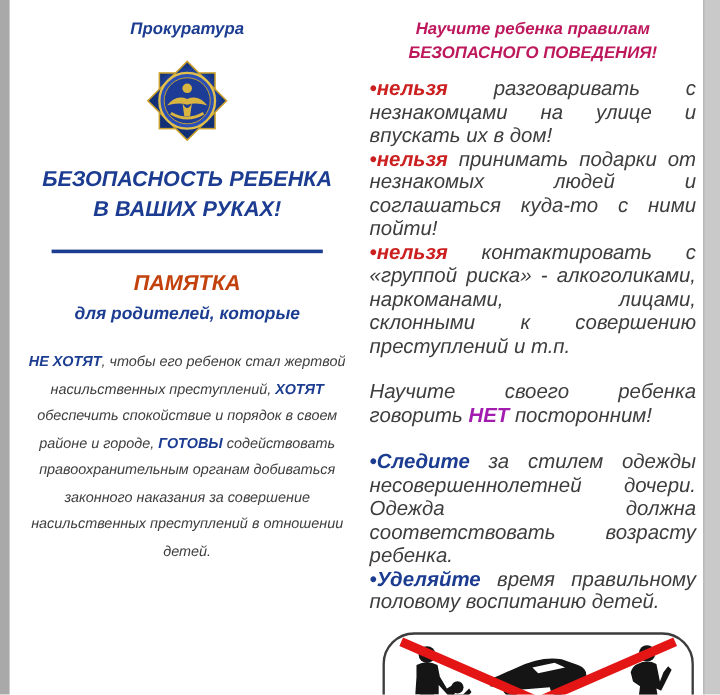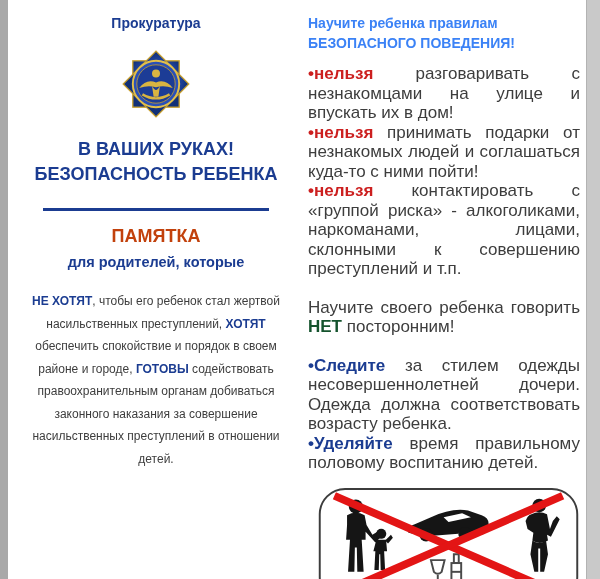--- a/index.html
+++ b/index.html
@@ -1,40 +1,40 @@
 <!DOCTYPE html>
 <html><head>
 <meta charset="utf-8">
 <style>
   html,body{margin:0;padding:0;background:#ffffff;}
   .page{position:relative;width:600px;height:579px;background:#ffffff;overflow:hidden;
-        font-family:"Liberation Sans",sans-serif;}
+        font-family:"Liberation Sans",sans-serif;font-style:italic;}
   .edge-left{position:absolute;left:0;top:0;width:8px;height:579px;background:#a9a9a9;}
   .edge-right{position:absolute;right:0;top:0;width:13px;height:579px;background:#c9c9c9;border-left:1px solid #b3b3b3;}
 
   .col-left{position:absolute;left:14px;top:0;width:284px;text-align:center;}
   .col-right{position:absolute;left:308px;top:0;width:272px;}
 
   .org{margin-top:13px;font-size:14px;font-weight:bold;line-height:20px;color:#1b3c91;}
   .emblem-wrap{margin:11px auto 0;width:80px;height:80px;}
   .main-title{margin-top:13px;font-size:18px;font-weight:bold;line-height:25px;color:#1b3c91;}
   .divider{margin:21px auto 0;width:226px;height:3px;background:#1b3c91;}
   .memo-title{margin-top:15px;font-size:18px;font-weight:bold;color:#c2410c;}
   .memo-sub{margin-top:7px;font-size:14.5px;font-weight:bold;color:#1b3c91;}
   .memo-para{margin-top:20px;font-size:12px;line-height:22.5px;color:#3d3d3d;}
   .memo-para .kw{font-weight:bold;color:#1b3c91;}
 
-  .r-heading{margin-top:13px;text-align:left;font-size:14px;font-weight:bold;line-height:20px;color:#3b82f6;}
+  .r-heading{margin-top:13px;text-align:center;font-size:14px;font-weight:bold;line-height:20px;color:#be185d;}
   .rules{margin-top:11px;}
   p.rtext{margin:0;font-size:17px;line-height:19.5px;color:#3d3d3d;
           text-align:justify;text-align-last:left;}
   p.rtext .kw-red{font-weight:bold;color:#cc1f1f;}
   p.rtext .kw-blue{font-weight:bold;color:#1b3c91;}
   p.say-no{margin-top:19px;}
-  p.say-no .kw-red{font-weight:bold;color:#14532d;}
+  p.say-no .kw-red{font-weight:bold;color:#a21caf;}
   .advice{margin-top:19px;}
 
   .sign-wrap{margin-top:13px;margin-left:7px;width:267px;height:119px;}
 </style>
 </head>
 <body>
 
 <div class="page">
   <div class="edge-left"></div>
   <div class="edge-right"></div>
@@ -62,22 +62,22 @@
         <g fill="#d9b441">
           <circle cx="50" cy="37" r="5"></circle>
           <path d="M29,55 Q38,43 50,48 Q62,43 71,55 Q60,51 50,54 Q40,51 29,55 Z"></path>
           <path d="M45,52 Q50,63 55,52 L53,66 L47,66 Z"></path>
         </g>
         <path d="M33,63 Q50,73 67,63" stroke="#d9b441" stroke-width="3" fill="none"></path>
       </svg>
     </div>
 
     <div class="main-title">
+      <div>БЕЗОПАСНОСТЬ РЕБЕНКА</div>
       <div>В ВАШИХ РУКАХ!</div>
-      <div>БЕЗОПАСНОСТЬ РЕБЕНКА</div>
     </div>
 
     <div class="divider"></div>
 
     <div class="memo-title">ПАМЯТКА</div>
     <div class="memo-sub">для родителей, которые</div>
 
     <div class="memo-para">
       <span class="kw">НЕ ХОТЯТ</span><span>, чтобы его ребенок стал жертвой насильственных преступлений,</span>
       <span class="kw">ХОТЯТ</span><span> обеспечить спокойствие и порядок в своем районе и городе,</span>

